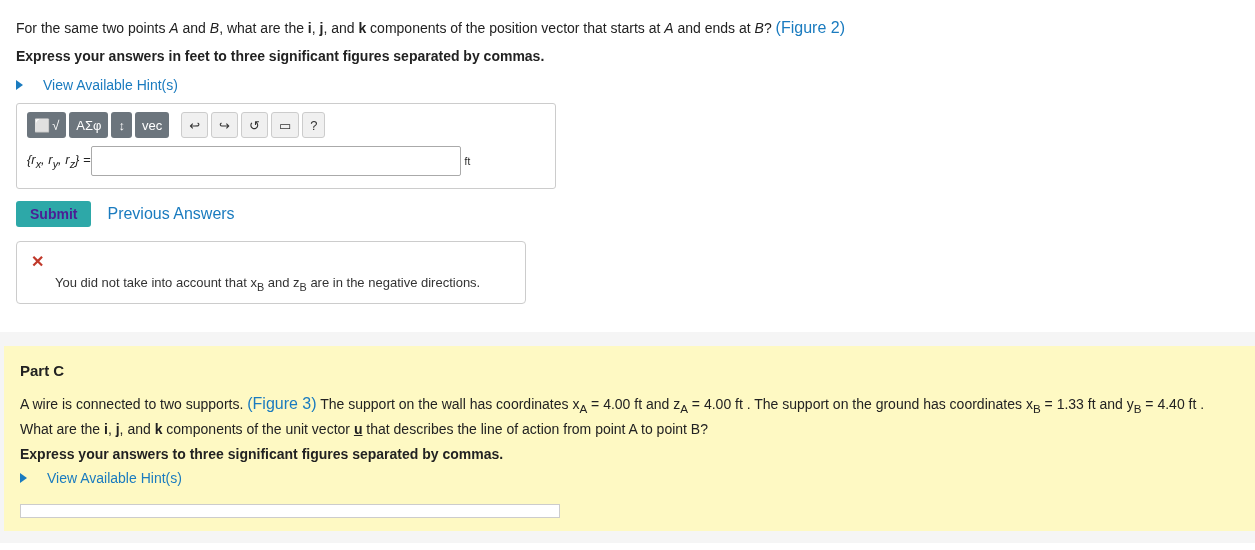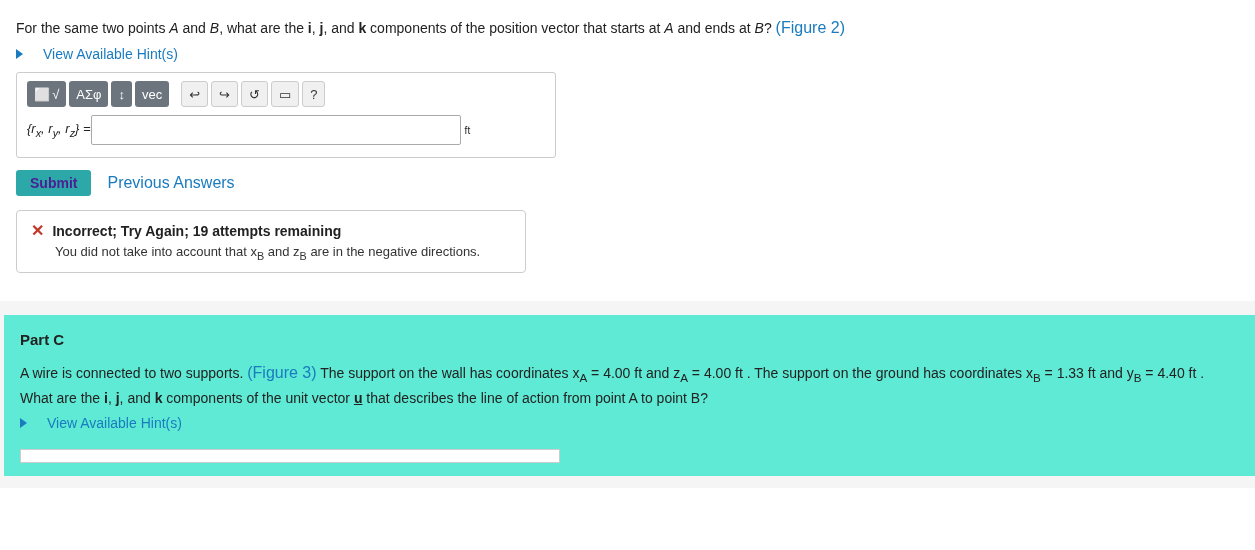--- a/index.html
+++ b/index.html
@@ -178,20 +178,21 @@
     }
   </style>
 </head>
 <body>
 
 <div class="main-content">
   
   <div class="question-text">
     <span>For the same two points </span><span><em>A</em></span><span> and </span><span><em>B</em></span><span>, what are the </span><strong>i</strong>, <strong>j</strong>, and <strong>k</strong><span> components of the position vector that starts at </span><em>A</em> and ends at <em>B</em>? <a class="prev-answers-link" href="#">(Figure 2)</a>
   </div>
+  <div class="question-text bold" style="font-weight:bold; margin-bottom:10px;">Express your answers in feet to three significant figures separated by commas.</div>
 
   
   <a class="view-hints" href="#">
     <span class="triangle-right"></span>
     <span>View Available Hint(s)</span>
   </a>
 
   
   <div class="input-box-container">
     <div class="toolbar">
@@ -235,36 +236,36 @@
   
   <div class="action-row">
     <button class="submit-btn">Submit</button>
     <a class="prev-answers-link" href="#">Previous Answers</a>
   </div>
 
   
   <div class="feedback-box">
     <div class="feedback-header">
       <span class="x-icon">✕</span>
-      <span class="feedback-title">Incorrect; Try Again; 19 attempts remaining</span>
     </div>
     <div class="feedback-body">
       You did not take into account that x<sub>B</sub> and z<sub>B</sub> are in the negative directions.
     </div>
   </div>
 </div>
 
 <div class="part-c-section">
-  <div class="main-content" style="background: #5eead4;">
+  <div class="main-content" style="background: #fef9c3;">
     <div class="part-label">Part C</div>
 
     <div class="part-c-question">
       <span>A wire is connected to two supports. </span><a href="#" class="prev-answers-link">(Figure 3)</a><span> The support on the wall has coordinates x<sub>A</sub> = 4.00 ft and z<sub>A</sub> = 4.00 ft . The support on the ground has coordinates x<sub>B</sub> = 1.33 ft and y<sub>B</sub> = 4.40 ft . What are the <strong>i</strong>, <strong>j</strong>, and <strong>k</strong> components of the unit vector <strong><u>u</u></strong> that describes the line of action from point A to point B?</span>
     </div>
 
+    <div class="express-label">Express your answers to three significant figures separated by commas.</div>
 
     <a class="view-hints" href="#">
       <span class="triangle-right"></span>
       <span>View Available Hint(s)</span>
     </a>
 
     <div class="inline-input-container">
     </div>
   </div>
 </div>

